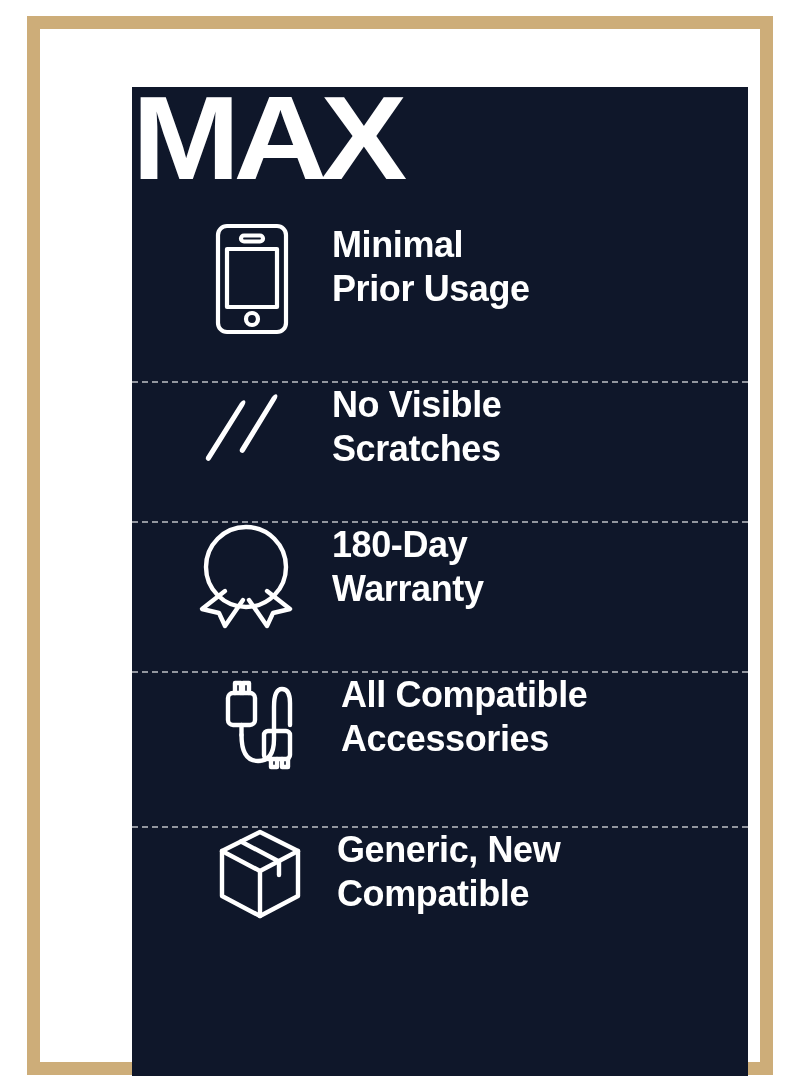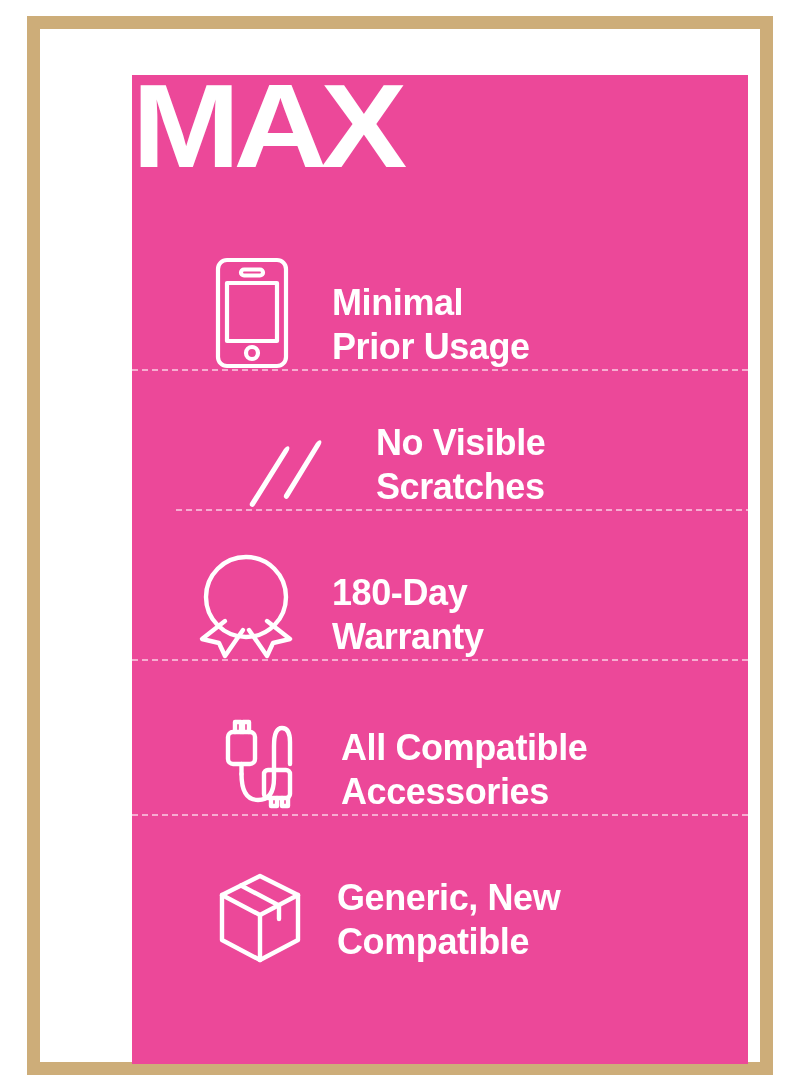--- a/index.html
+++ b/index.html
@@ -36,24 +36,24 @@
     top: 13px;
     right: 13px;
     bottom: 13px;
     background: #ffffff;
   }
 
   
   #purple-panel {
     position: absolute;
     left: 92px;
-    top: 46px;
+    top: 58px;
     width: 616px;
     height: 989px;
-    background: #ec4899;
+    background: #0f172a;
     overflow: hidden;
   }
 
   
   #brand-title {
     position: absolute;
     left: 0px;
     top: -8px;
     font-family: "Liberation Sans Narrow", "Liberation Sans", sans-serif;
     font-weight: bold;
@@ -70,21 +70,21 @@
   #features {
     position: absolute;
     left: 0;
     top: 136px;
     width: 100%;
   }
 
   .feature-row {
     position: relative;
     display: flex;
-    align-items: flex-end;
+    align-items: flex-start;
     width: 100%;
     border-bottom: 2px dashed rgba(255,255,255,0.55);
   }
   .feature-row:last-child { border-bottom: none; }
 
   .feature-icon {
     flex: 0 0 auto;
     display: flex;
     align-items: center;
     justify-content: center;
@@ -96,21 +96,21 @@
     font-weight: bold;
     font-size: 36px;
     line-height: 1.22;
     letter-spacing: -0.4px;
     white-space: pre-line;
   }
 
   
   .r0 { height: 160px; }
   .r0 .feature-icon { width: 200px; padding-left: 40px; }
-  .r1 { height: 140px; margin-left: 44px; }
+  .r1 { height: 140px; }
   .r1 .feature-icon { width: 200px; padding-left: 20px; }
   .r2 { height: 135px; }
   .r2 .feature-icon { width: 205px; padding-left: 36px; }
   .r3 { height: 150px; }
   .r3 .feature-icon { width: 200px; padding-left: 28px; }
   .r4 { height: 155px; }
   .r4 .feature-icon { width: 205px; padding-left: 48px; }
   .r5 { height: 148px; }
   .r5 .feature-icon { width: 205px; padding-left: 50px; }
 

